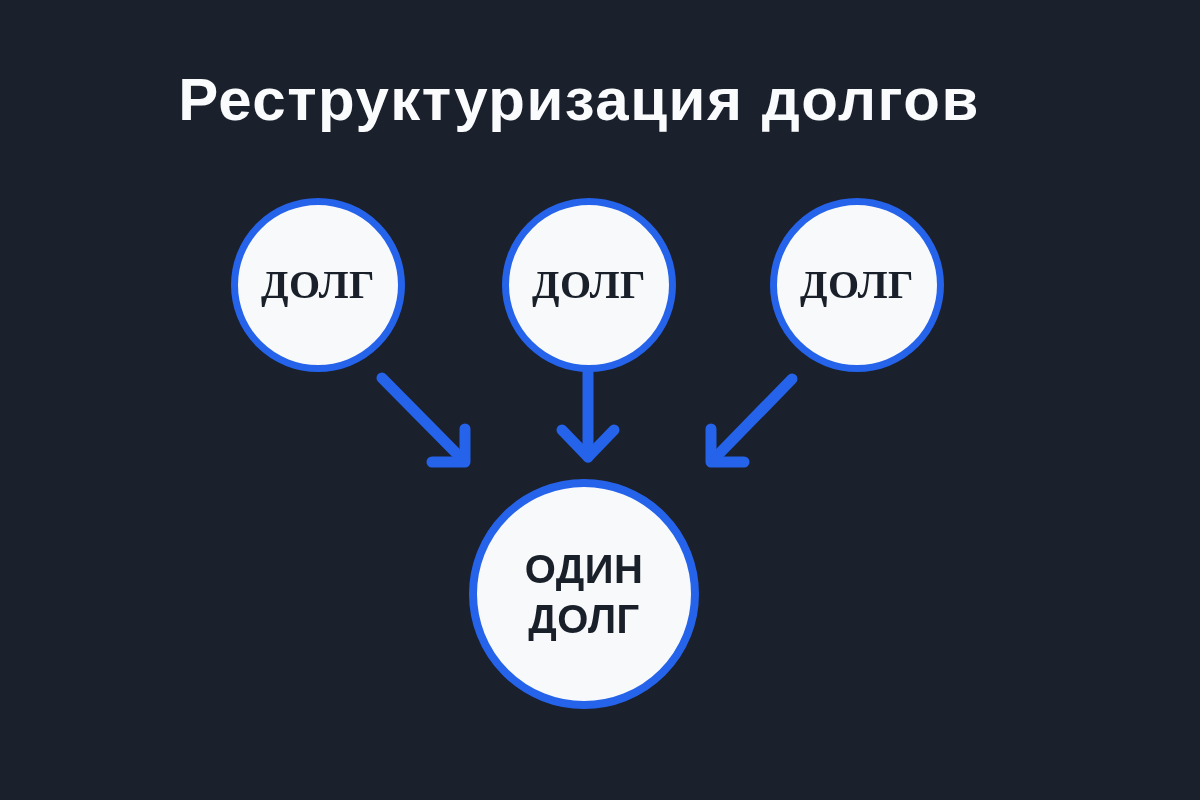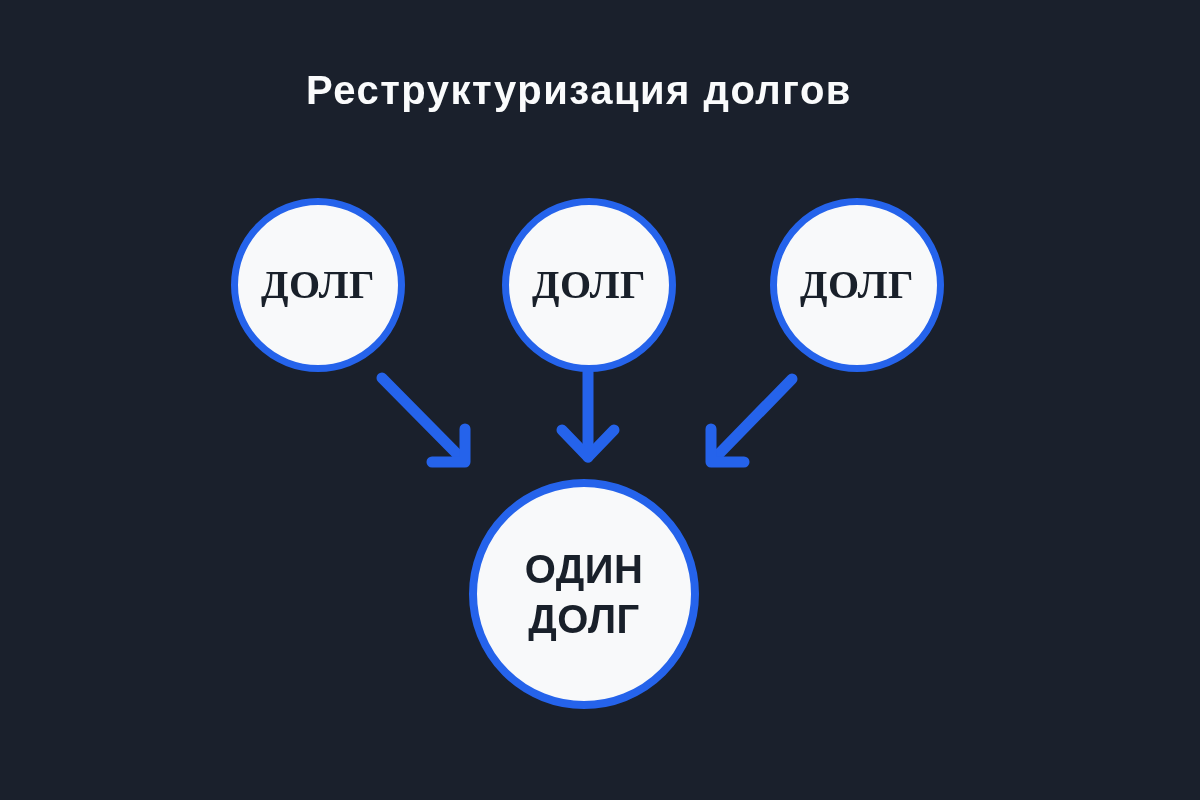--- a/index.html
+++ b/index.html
@@ -7,21 +7,21 @@
     width: 1200px; height: 800px; overflow: hidden;
     font-family: "Liberation Sans", sans-serif;
   }
   .canvas {
     position: relative; width: 1200px; height: 800px;
     background: var(--background, #1a202c);
   }
   .title {
     position: absolute; top: 70px; left: 579px; transform: translateX(-50%);
     margin: 0; white-space: nowrap;
-    font-size: 40px; line-height: 1; font-weight: bold; letter-spacing: 1.5px;
+    font-size: 60px; line-height: 1; font-weight: bold; letter-spacing: 1.5px;
     color: var(--title-text, #fafbfc);
   }
   .node {
     position: absolute; box-sizing: border-box; border-radius: 50%;
     background: var(--circle-fill, #f8f9fa);
     border: 7px solid var(--accent, #2563eb);
     display: flex; align-items: center; justify-content: center;
     text-align: center; color: var(--circle-text, #19202a);
     font-weight: bold; font-size: 40px; letter-spacing: 0.5px; line-height: 1.25;
   }

